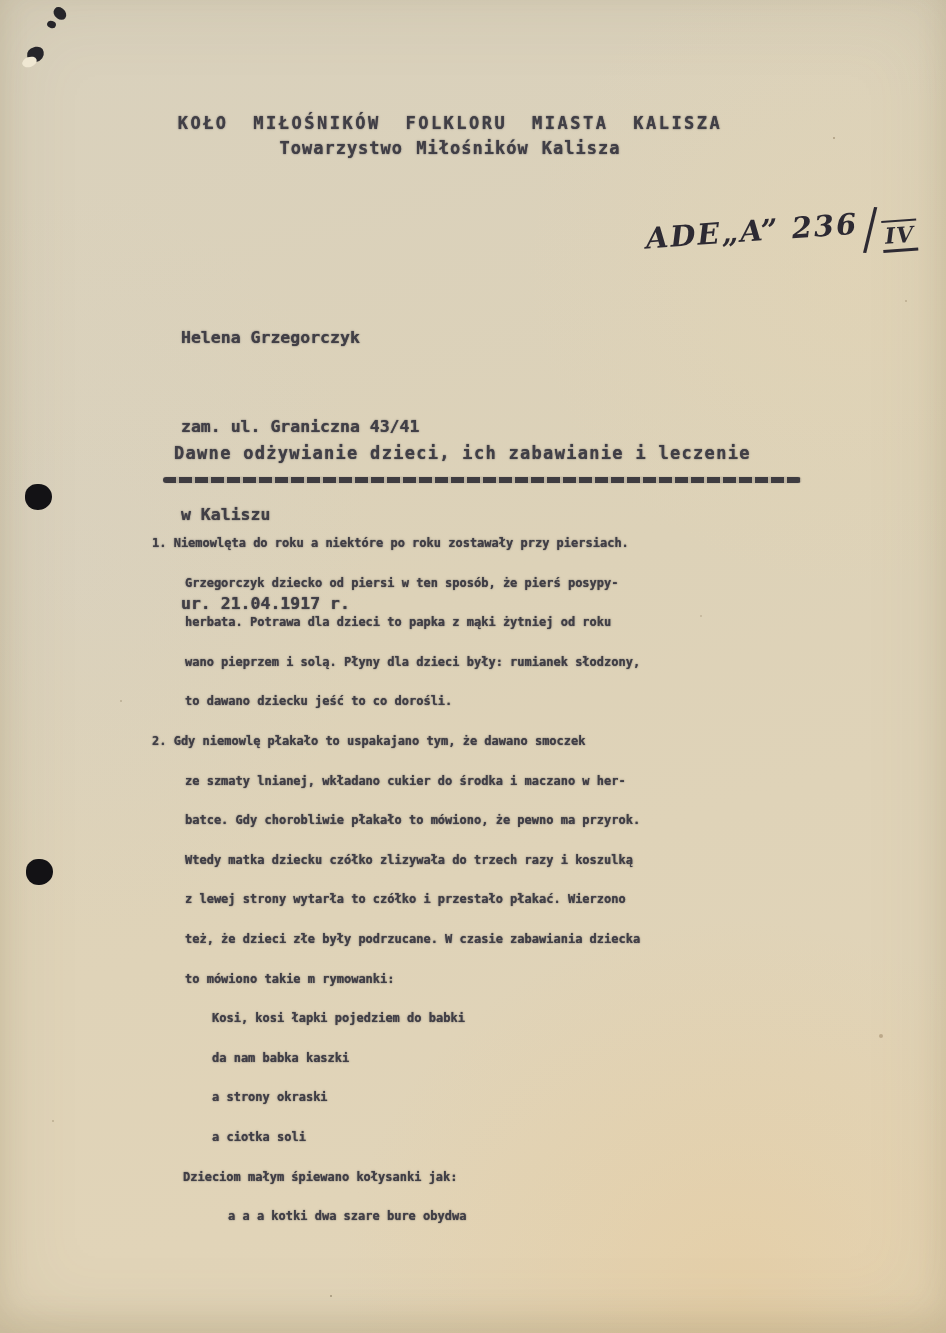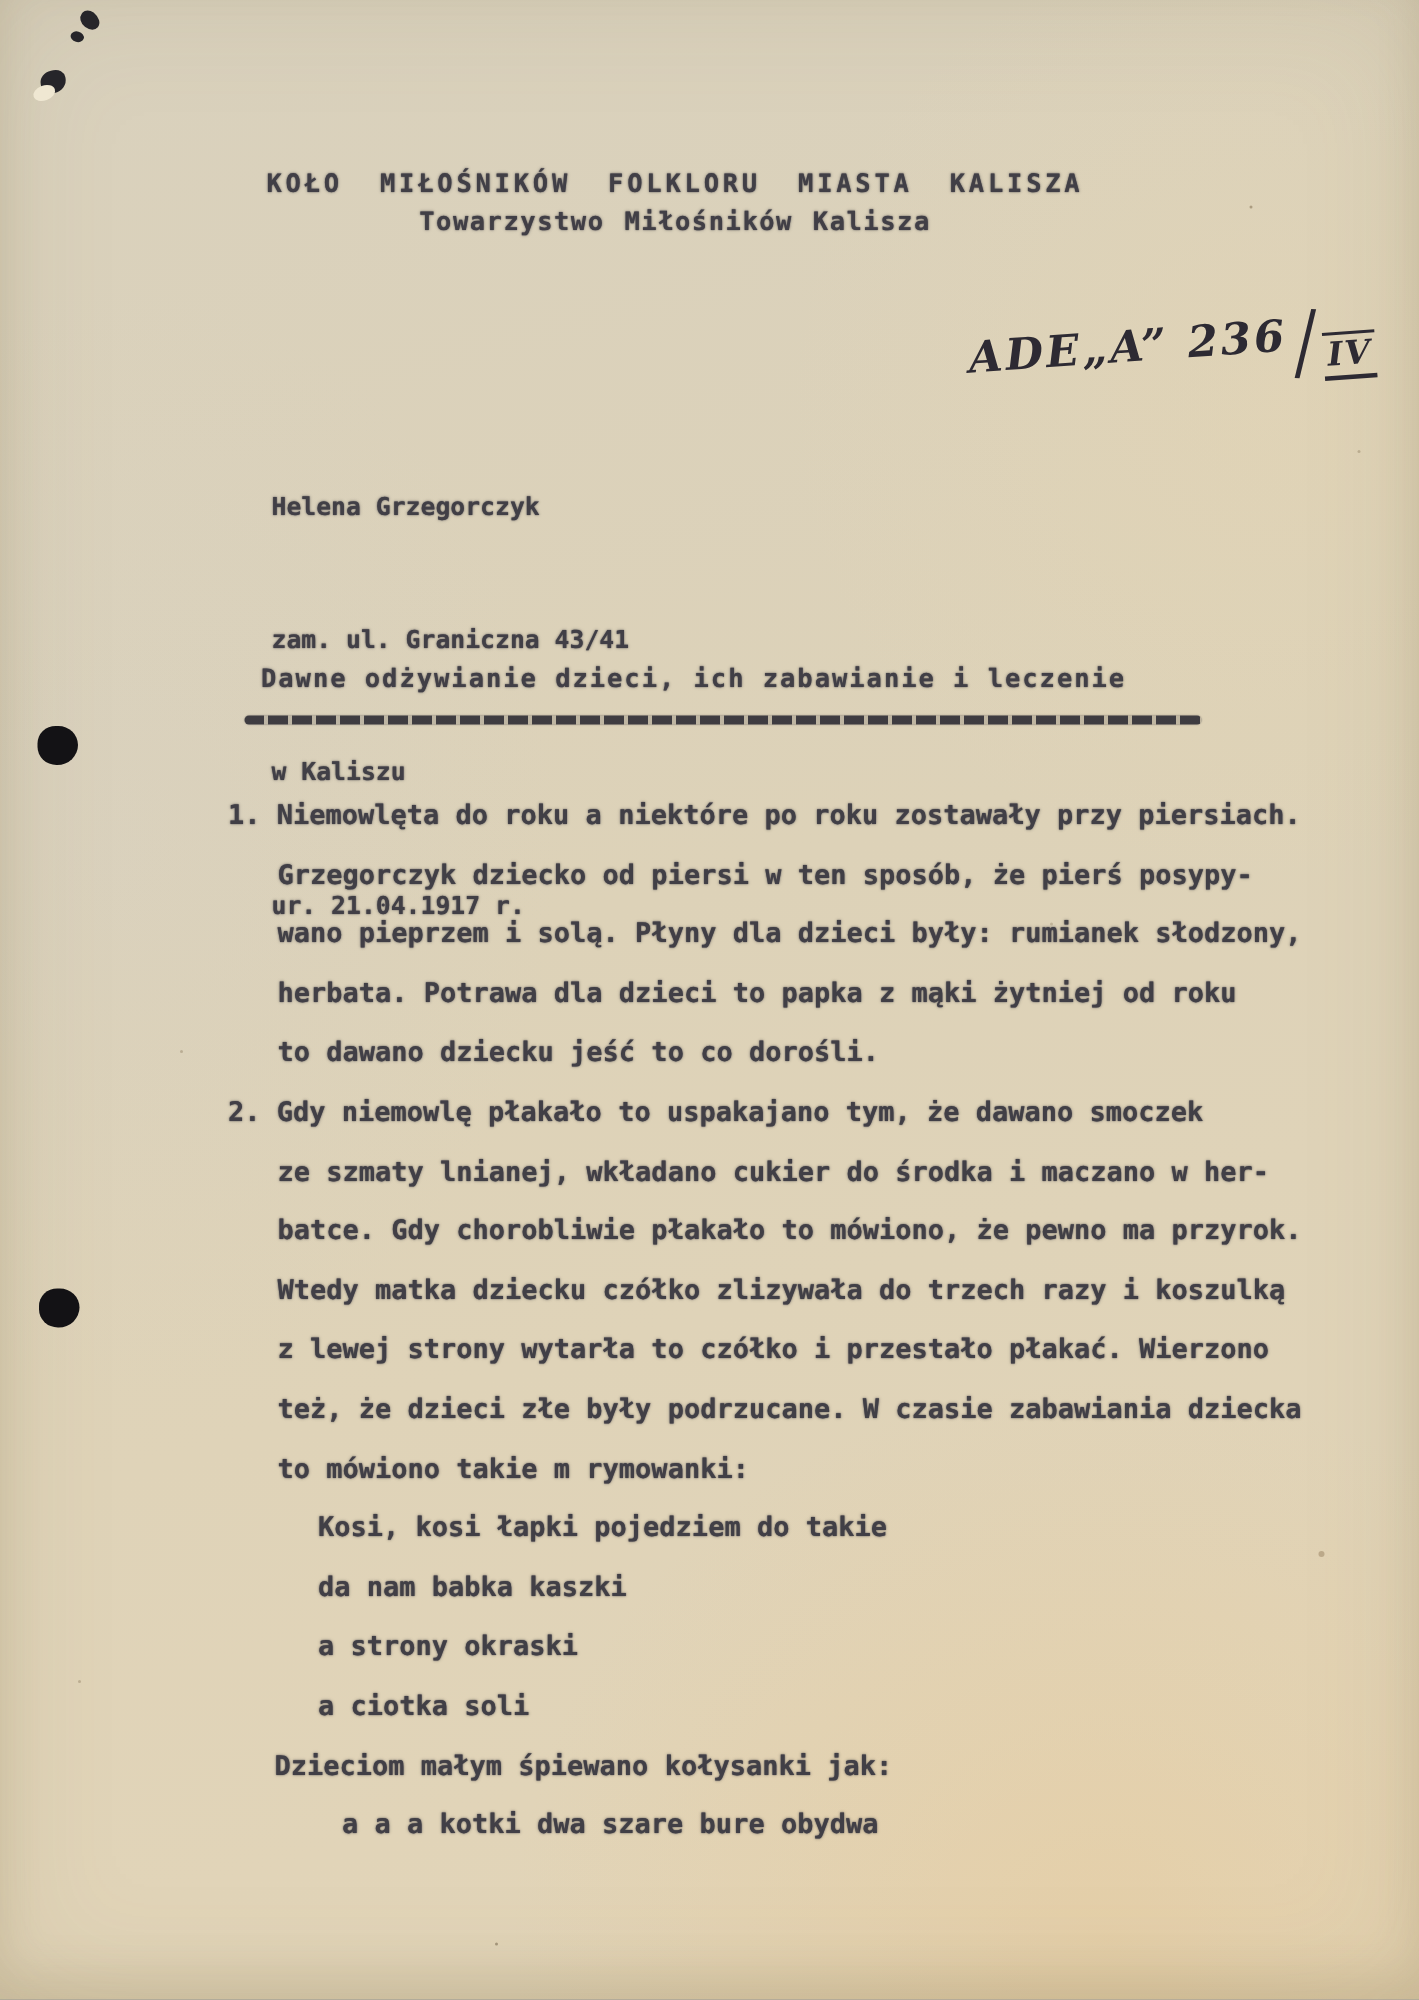--- a/index.html
+++ b/index.html
@@ -56,21 +56,21 @@
 
   .doc-title{position:absolute;left:174px;top:443px;font-size:17px;letter-spacing:1.3px;white-space:pre;}
   .title-underline{
     position:absolute;left:163px;top:477px;width:638px;height:6px;
     background:repeating-linear-gradient(90deg,
       rgba(54,52,58,0.95) 0 13px, rgba(54,52,58,0.18) 13px 16px);
     border-radius:3px;
     box-shadow:0 0 1px rgba(54,52,58,0.6);
   }
 
-  .body-text{position:absolute;left:0;top:524px;width:946px;font-size:18px;line-height:39.6px;}
+  .body-text{position:absolute;left:0;top:524px;width:946px;font-size:12px;line-height:39.6px;}
   .tline{white-space:pre;}
   .tline.num{margin-left:152px;}
   .tline.cont{margin-left:185px;}
   .tline.para{margin-left:183px;}
   .tline.verse{margin-left:212px;}
   .tline.verse2{margin-left:228px;}
 
   
   .blot{position:absolute;background:#26252a;}
   .blot1{left:53px;top:8px;width:14px;height:11px;border-radius:45% 60% 50% 55%;transform:rotate(38deg);}
@@ -120,31 +120,31 @@
     <div>w Kaliszu</div>
     <div>ur. 21.04.1917 r.</div>
   </div>
 
   <div class="doc-title ink">Dawne odżywianie dzieci, ich zabawianie i leczenie</div>
   <div class="title-underline"></div>
 
   <div class="body-text ink">
     <div class="tline num">1. Niemowlęta do roku a niektóre po roku zostawały przy piersiach.</div>
     <div class="tline cont">Grzegorczyk dziecko od piersi w ten sposób, że pierś posypy-</div>
+    <div class="tline cont">herbata. Potrawa dla dzieci to papka z mąki żytniej od roku</div>
     <div class="tline cont">wano pieprzem i solą. Płyny dla dzieci były: rumianek słodzony,</div>
-    <div class="tline cont">herbata. Potrawa dla dzieci to papka z mąki żytniej od roku</div>
     <div class="tline cont">to dawano dziecku jeść to co dorośli.</div>
     <div class="tline num">2. Gdy niemowlę płakało to uspakajano tym, że dawano smoczek</div>
     <div class="tline cont">ze szmaty lnianej, wkładano cukier do środka i maczano w her-</div>
     <div class="tline cont">batce. Gdy chorobliwie płakało to mówiono, że pewno ma przyrok.</div>
     <div class="tline cont">Wtedy matka dziecku czółko zlizywała do trzech razy i koszulką</div>
     <div class="tline cont">z lewej strony wytarła to czółko i przestało płakać. Wierzono</div>
     <div class="tline cont">też, że dzieci złe były podrzucane. W czasie zabawiania dziecka</div>
     <div class="tline cont">to mówiono takie m rymowanki:</div>
-    <div class="tline verse">Kosi, kosi łapki pojedziem do takie</div>
+    <div class="tline verse">Kosi, kosi łapki pojedziem do babki</div>
     <div class="tline verse">da nam babka kaszki</div>
     <div class="tline verse">a strony okraski</div>
     <div class="tline verse">a ciotka soli</div>
     <div class="tline para">Dzieciom małym śpiewano kołysanki jak:</div>
     <div class="tline verse2">a a a kotki dwa szare bure obydwa</div>
   </div>
 
 </div>
 
 </body></html>

